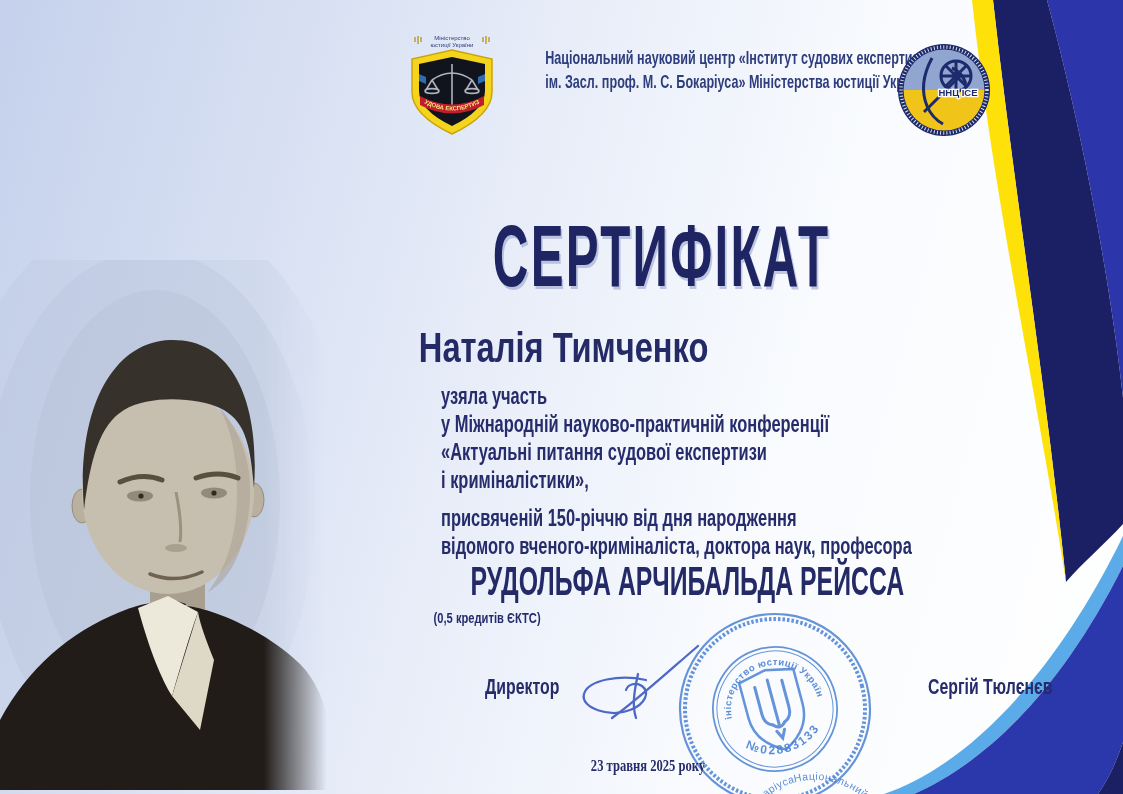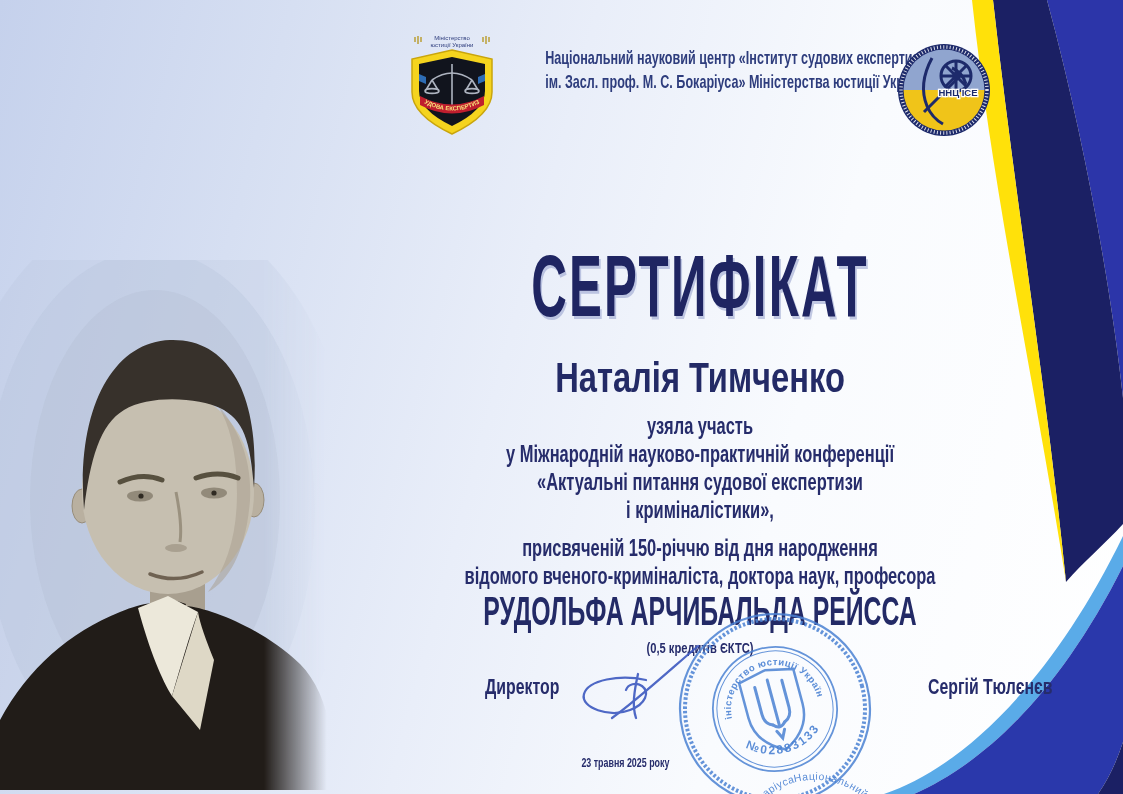--- a/index.html
+++ b/index.html
@@ -10,31 +10,31 @@
   .cond{transform:scaleX(var(--sx,.72));transform-origin:center top;white-space:nowrap;display:block;}
   .cond-l{transform:scaleX(var(--sx,.7));transform-origin:left top;white-space:nowrap;display:block;}
   .cond-r{transform:scaleX(var(--sx,.7));transform-origin:right top;white-space:nowrap;display:block;}
   .navy{color:#262c6b;}
   .org-text{left:470px;top:46px;width:470px;text-align:center;font-size:18.5px;font-weight:bold;
     color:#2e3d7d;line-height:24px;}
   .quote-block{left:36px;top:150px;width:368px;color:#2c3268;}
   .quote-line{font-size:24px;line-height:31px;font-weight:bold;--sx:.60;}
   .quote-author{margin-top:14px;text-align:right;font-size:14px;font-weight:bold;--sx:.66;}
   .quote-titles{margin-top:3px;text-align:right;font-size:10px;--sx:.72;color:#3a4076;}
-  .col{left:330px;top:212px;width:740px;text-align:center;margin-top:30px;}
+  .col{left:330px;top:212px;width:740px;text-align:left;}
   .cert-title{font-size:88px;font-weight:bold;letter-spacing:4px;line-height:88px;color:#1f2562;
     --sx:.56;text-shadow:3px 3px 0 rgba(137,150,199,.5);}
   .recipient{margin-top:24px;font-size:43px;font-weight:bold;line-height:46px;--sx:.76;color:#232a66;}
   .bodyline{font-size:23.5px;line-height:28px;--sx:.70;color:#262c6b;font-weight:bold;}
   .mt12{margin-top:12px;} .mt10{margin-top:10px;}
   .honoree{font-size:40px;font-weight:bold;line-height:42px;--sx:.62;color:#232a66;}
   .credits{margin-top:7px;font-size:15.5px;--sx:.72;color:#262c6b;font-weight:bold;}
   .director{left:485px;top:674px;font-size:22px;font-weight:bold;--sx:.72;}
   .dir-name{left:928px;top:674px;font-size:22px;font-weight:bold;--sx:.72;}
-  .date{left:558px;top:756px;width:180px;text-align:left;font-size:12px;font-weight:bold;--sx:.74;}
+  .date{left:558px;top:756px;width:180px;text-align:center;font-size:17px;font-weight:bold;font-family:Liberation Serif, serif;--sx:.74;}
   .photo{left:0;bottom:4px;width:330px;height:530px;
     -webkit-mask-image:linear-gradient(to right,#000 80%,transparent 99%);
     mask-image:linear-gradient(to right,#000 80%,transparent 99%);}
   svg text{font-family:"Liberation Sans",sans-serif;}
 </style>
 </head>
 <body>
 
 <div class="stage">
 

